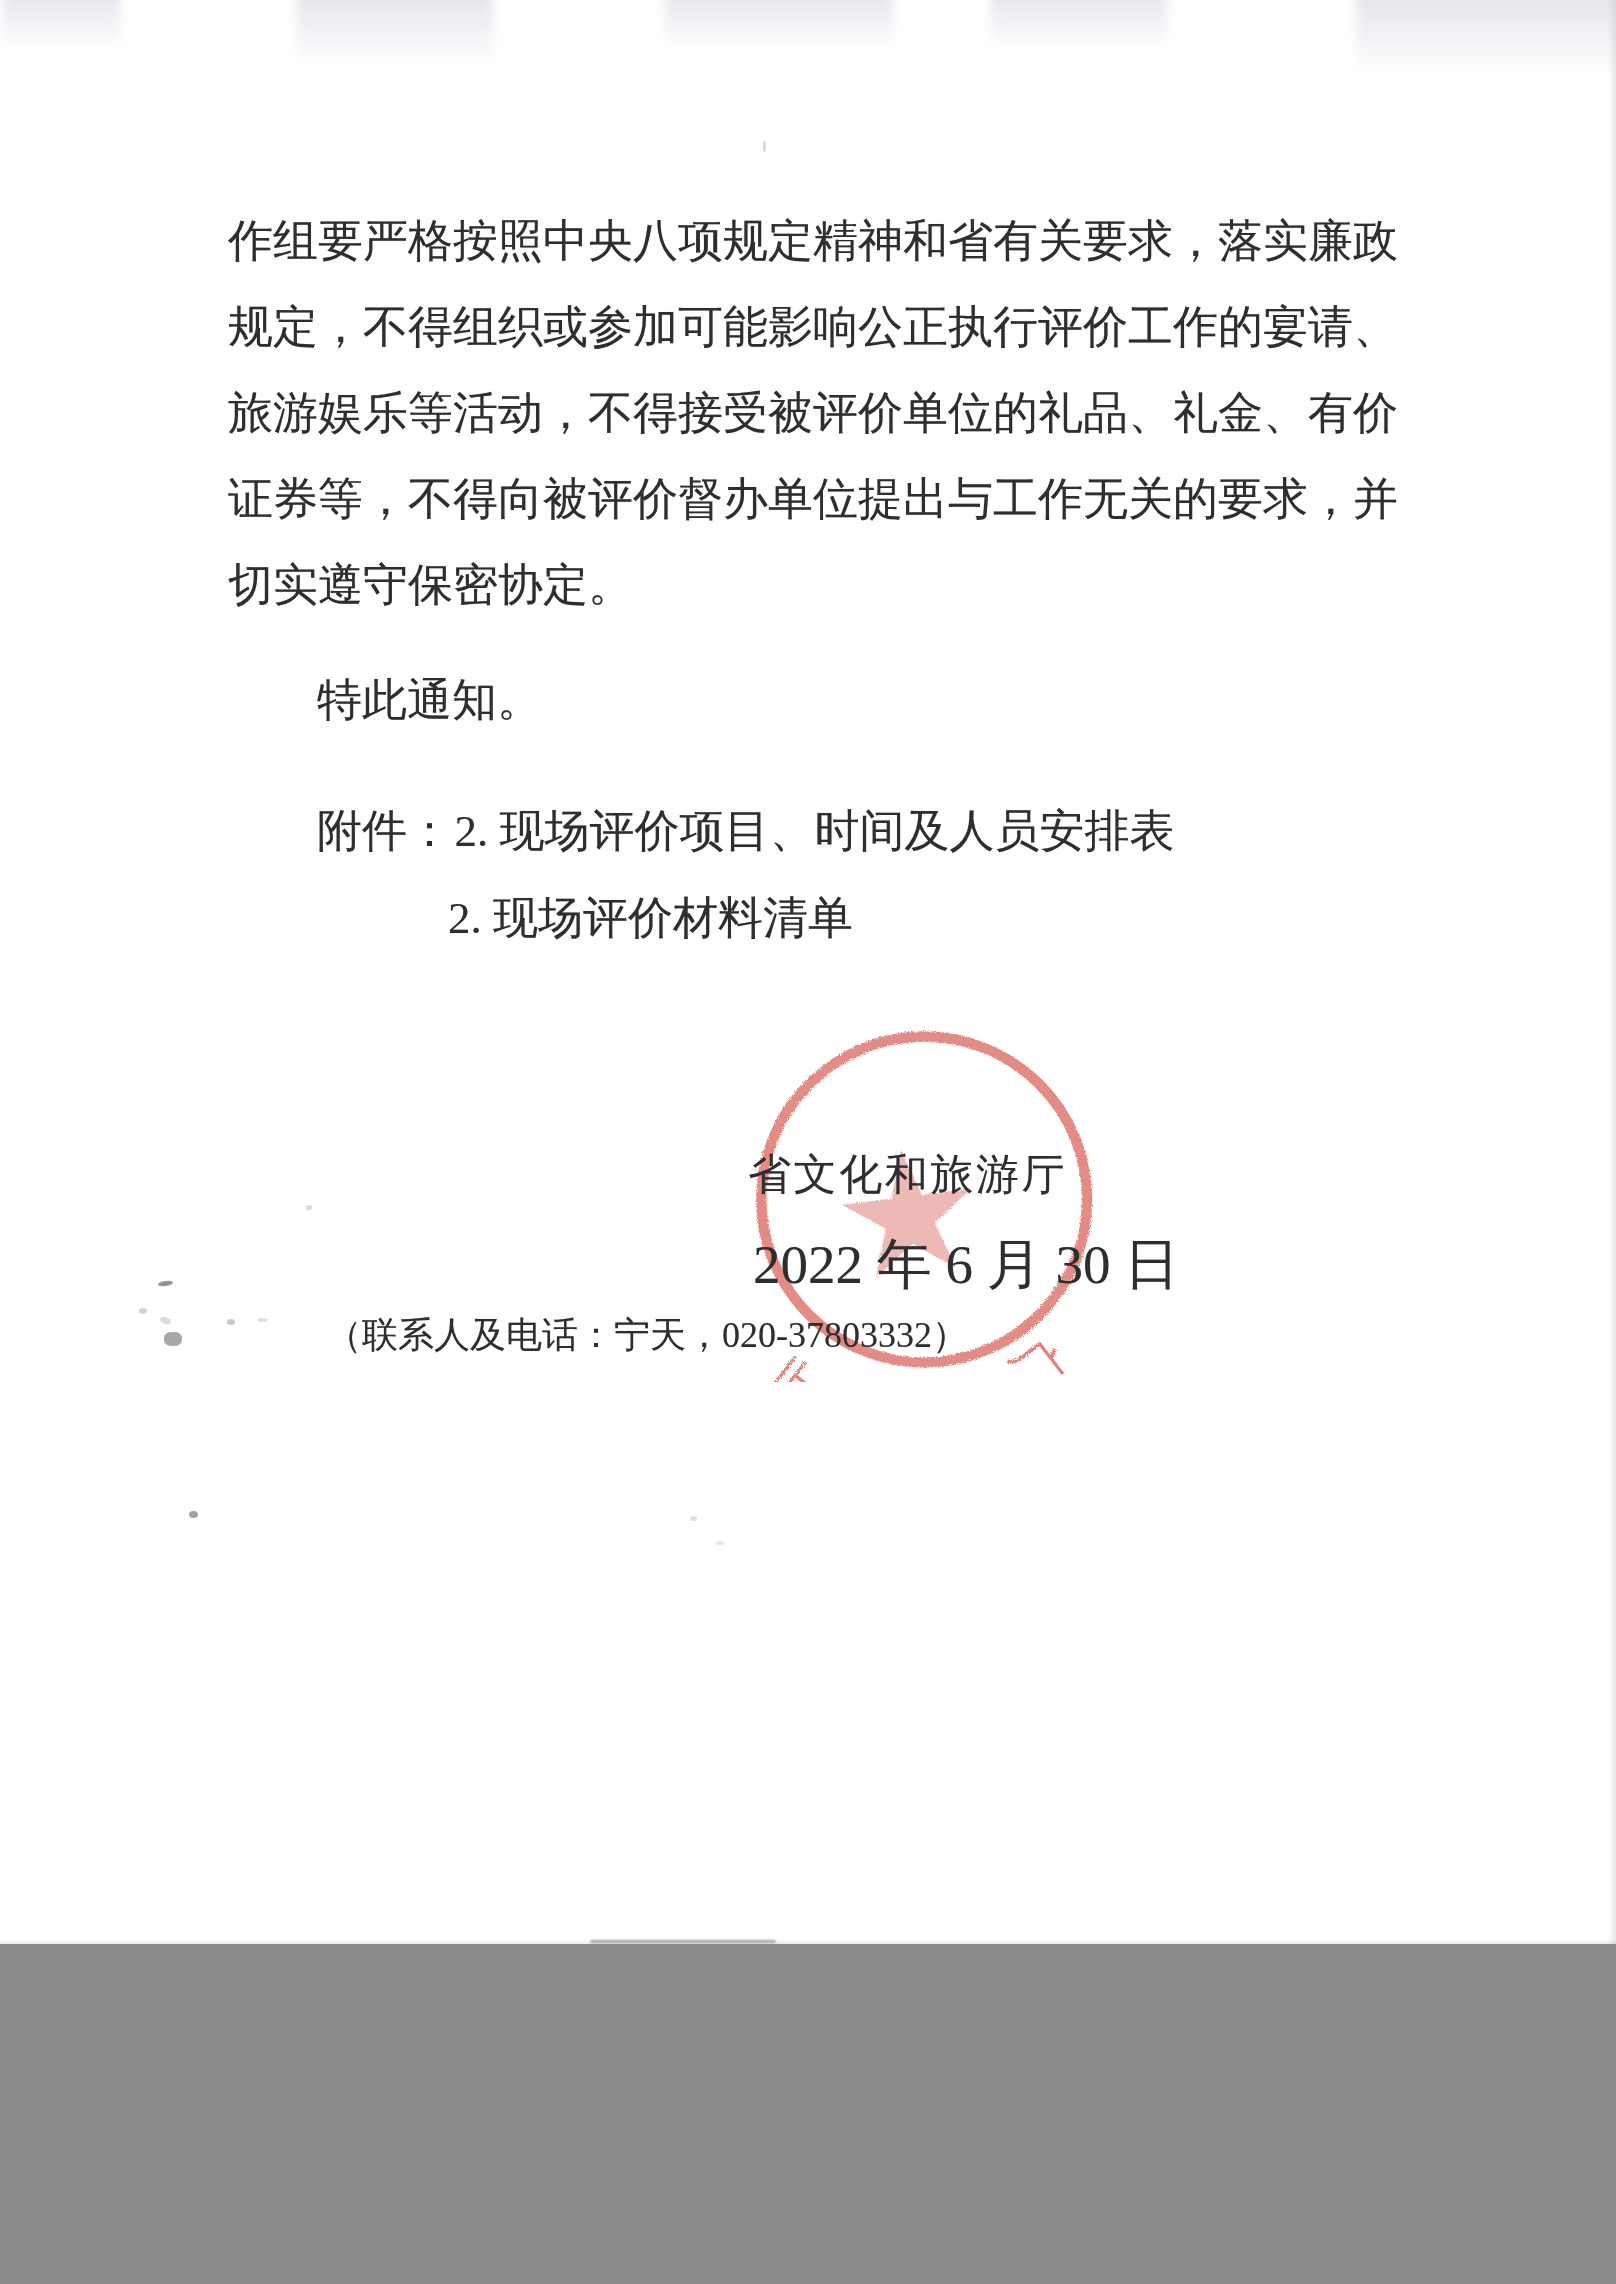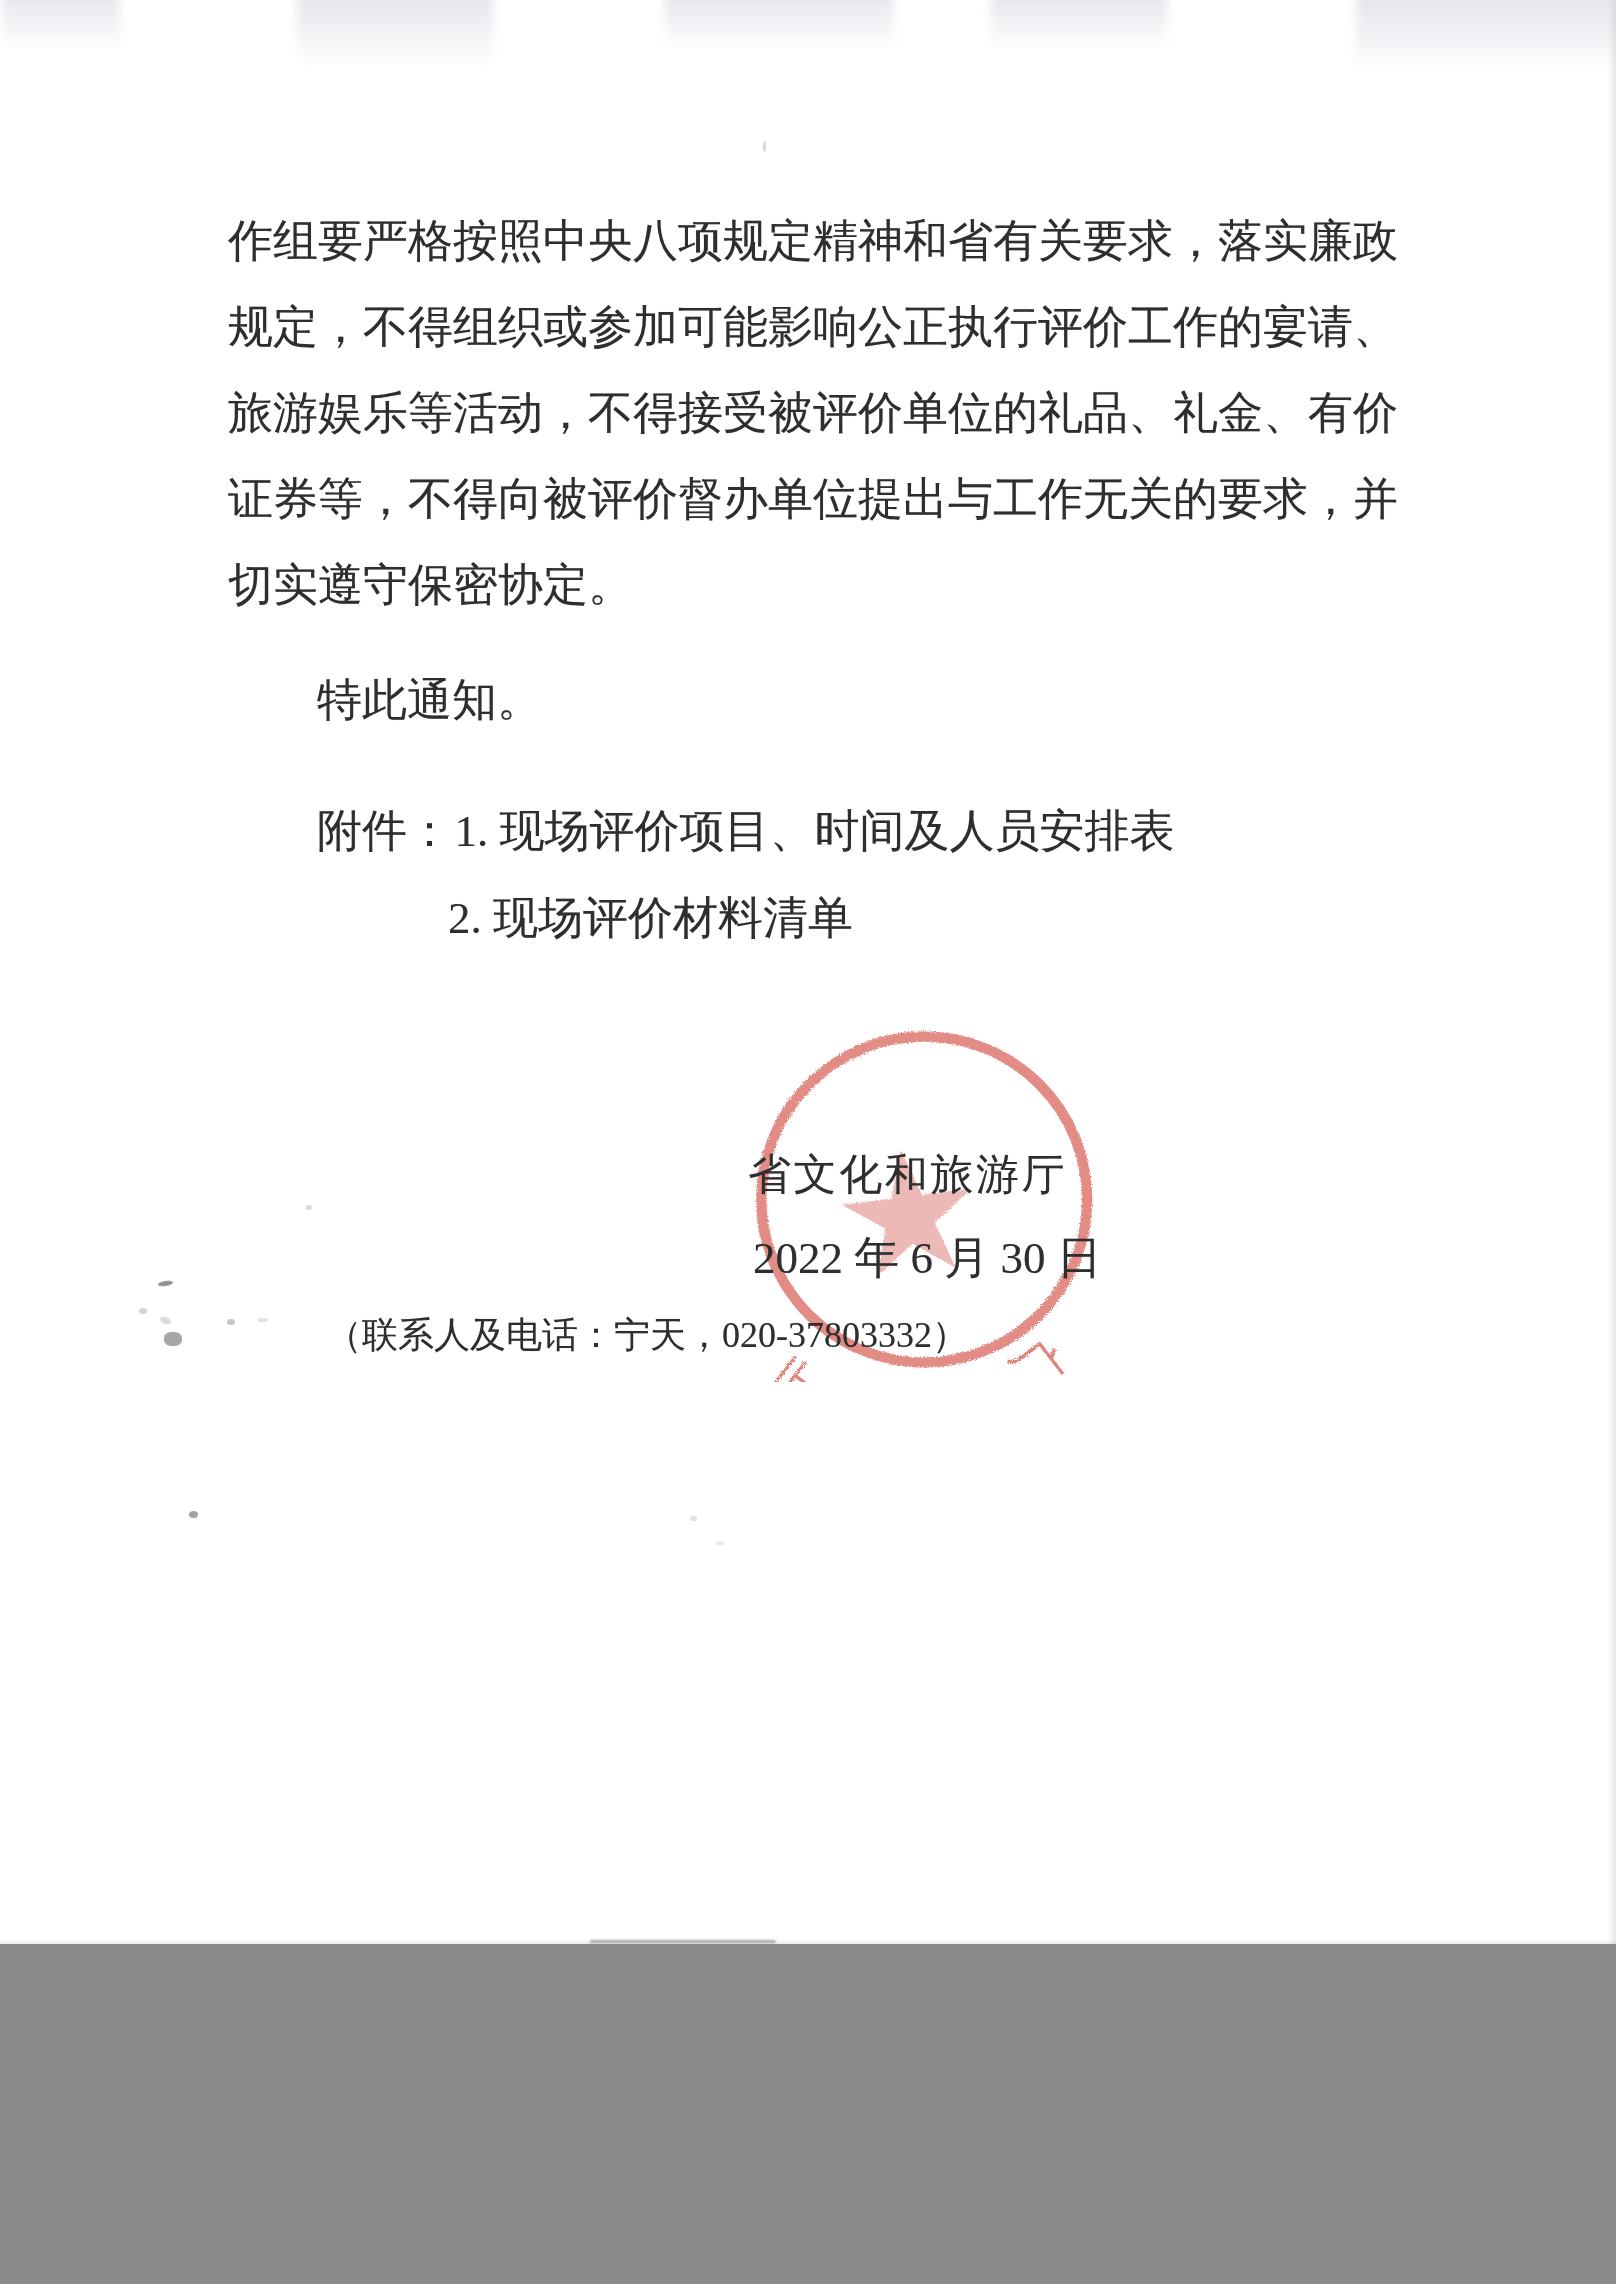--- a/index.html
+++ b/index.html
@@ -47,21 +47,21 @@
   .line { white-space: nowrap; }
   .closing-line, .attach-line, .sig-line, .page-number {
     position: absolute; white-space: nowrap; line-height: 1.15;
     text-shadow: 0 0 0.7px rgba(45,45,45,0.35);
   }
   .closing-line { left: 317px; top: 675px; font-size: 45px; }
   .attach-line1 { left: 317px; top: 806px; font-size: 45px; }
   .attach-line2 { left: 448px; top: 893px; font-size: 45px; }
   .attach-label { margin-right: 2.6px; }
   .sig-issuer  { left: 748px; top: 1150px; font-size: 43px; letter-spacing: 2.6px; z-index: 3; }
-  .sig-date    { left: 753px; top: 1233px; font-size: 45px; z-index: 3; }
+  .sig-date    { left: 753px; top: 1233px; font-size: 55px; z-index: 3; }
   .sig-contact { left: 326px;  top: 1315px; font-size: 36px; z-index: 3; }
   .page-number { left: 1223px; top: 2129px; font-size: 40px; letter-spacing: 9px; color: #3a3a3a; }
   
   .seal {
     position: absolute; left: 743px; top: 1017px; width: 365px; height: 365px;
     z-index: 2; mix-blend-mode: multiply; opacity: 0.92;
   }
 </style>
 </head>
 <body>
@@ -95,21 +95,21 @@
     <div class="line">作组要严格按照中央八项规定精神和省有关要求，落实廉政</div>
     <div class="line">规定，不得组织或参加可能影响公正执行评价工作的宴请、</div>
     <div class="line">旅游娱乐等活动，不得接受被评价单位的礼品、礼金、有价</div>
     <div class="line">证券等，不得向被评价督办单位提出与工作无关的要求，并</div>
     <div class="line">切实遵守保密协定。</div>
   </div>
 
   <div class="closing-line">特此通知。</div>
 
   <div class="attach-line attach-line1">
-    <span class="attach-label">附件：</span><span>1. 现场评价项目、时间及人员安排表</span>
+    <span class="attach-label">附件：</span><span>2. 现场评价项目、时间及人员安排表</span>
   </div>
   <div class="attach-line attach-line2">
     <span>2. 现场评价材料清单</span>
   </div>
 
   <svg class="seal" viewBox="0 0 560 560">
     <defs>
       <filter id="rough" x="-10%" y="-10%" width="120%" height="120%">
         <feTurbulence type="fractalNoise" baseFrequency="0.55" numOctaves="2" result="n"></feTurbulence>
         <feDisplacementMap in="SourceGraphic" in2="n" scale="7"></feDisplacementMap>

